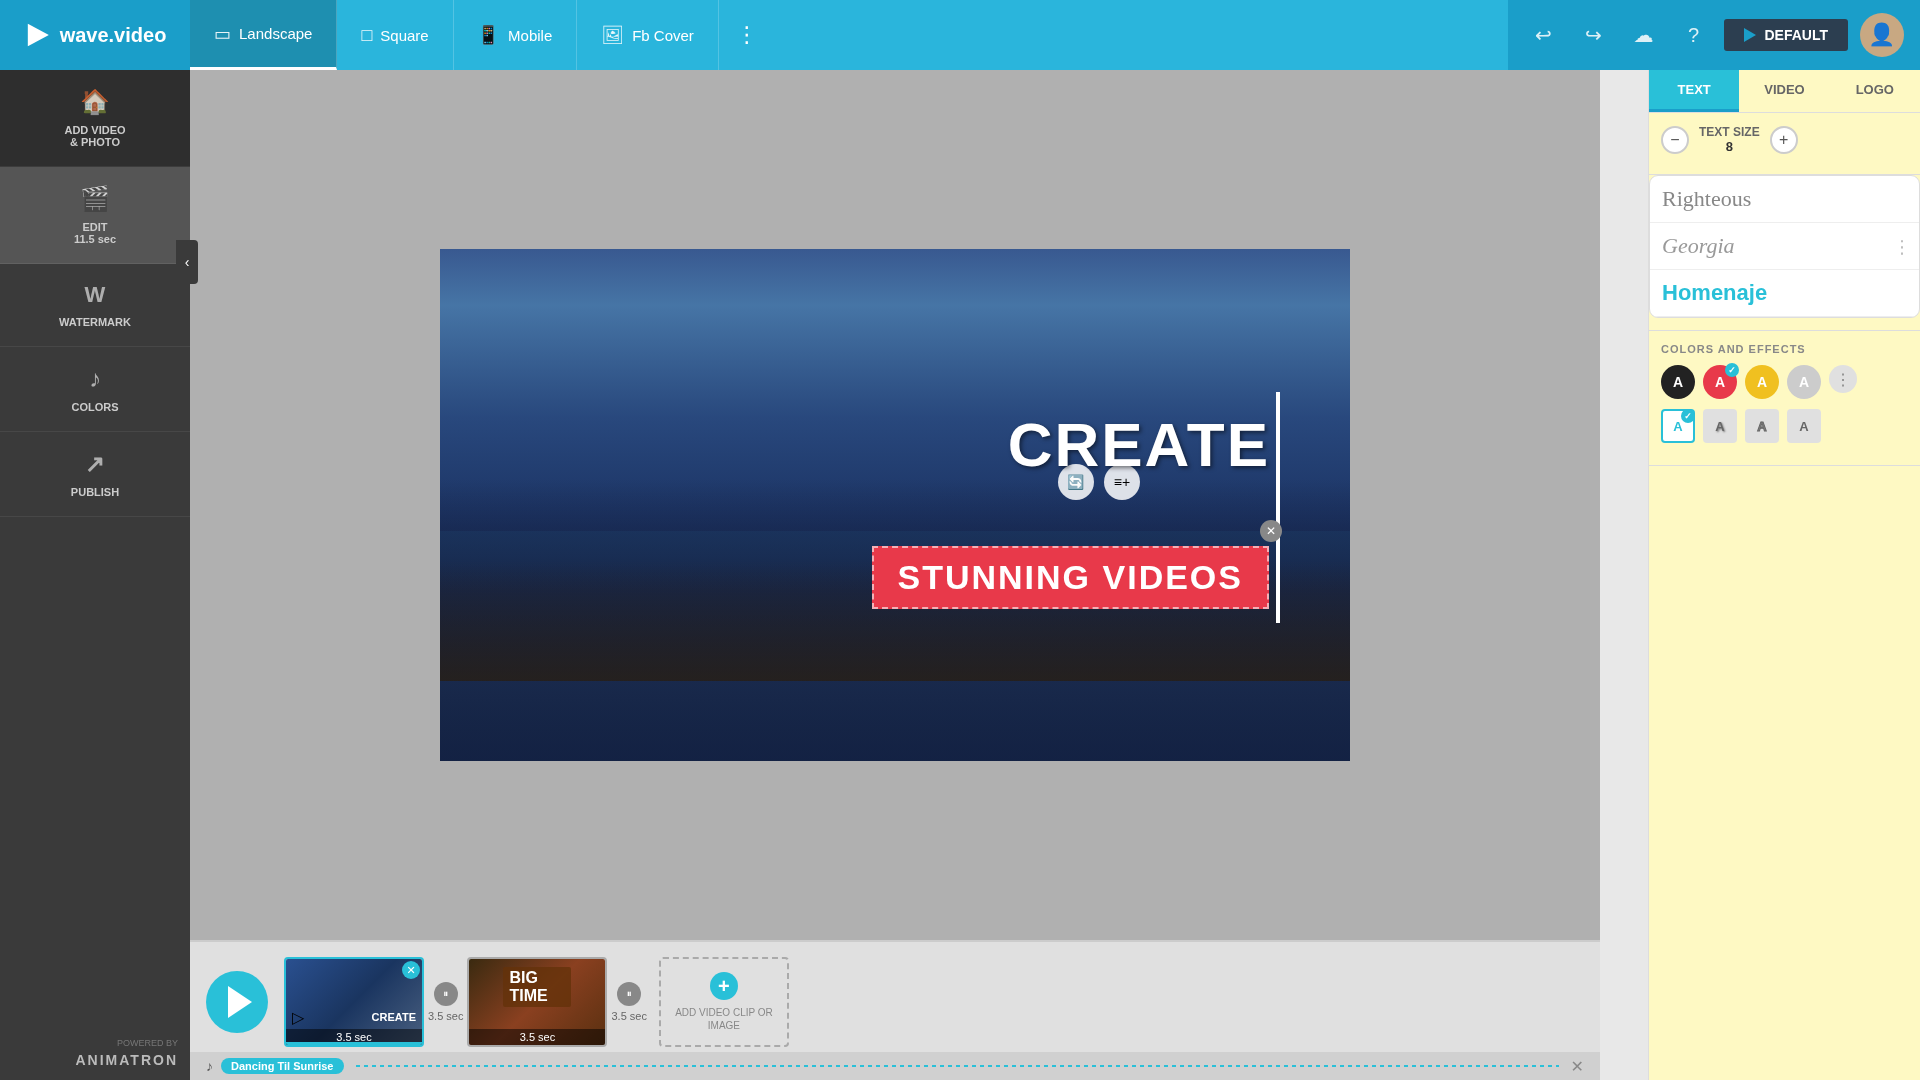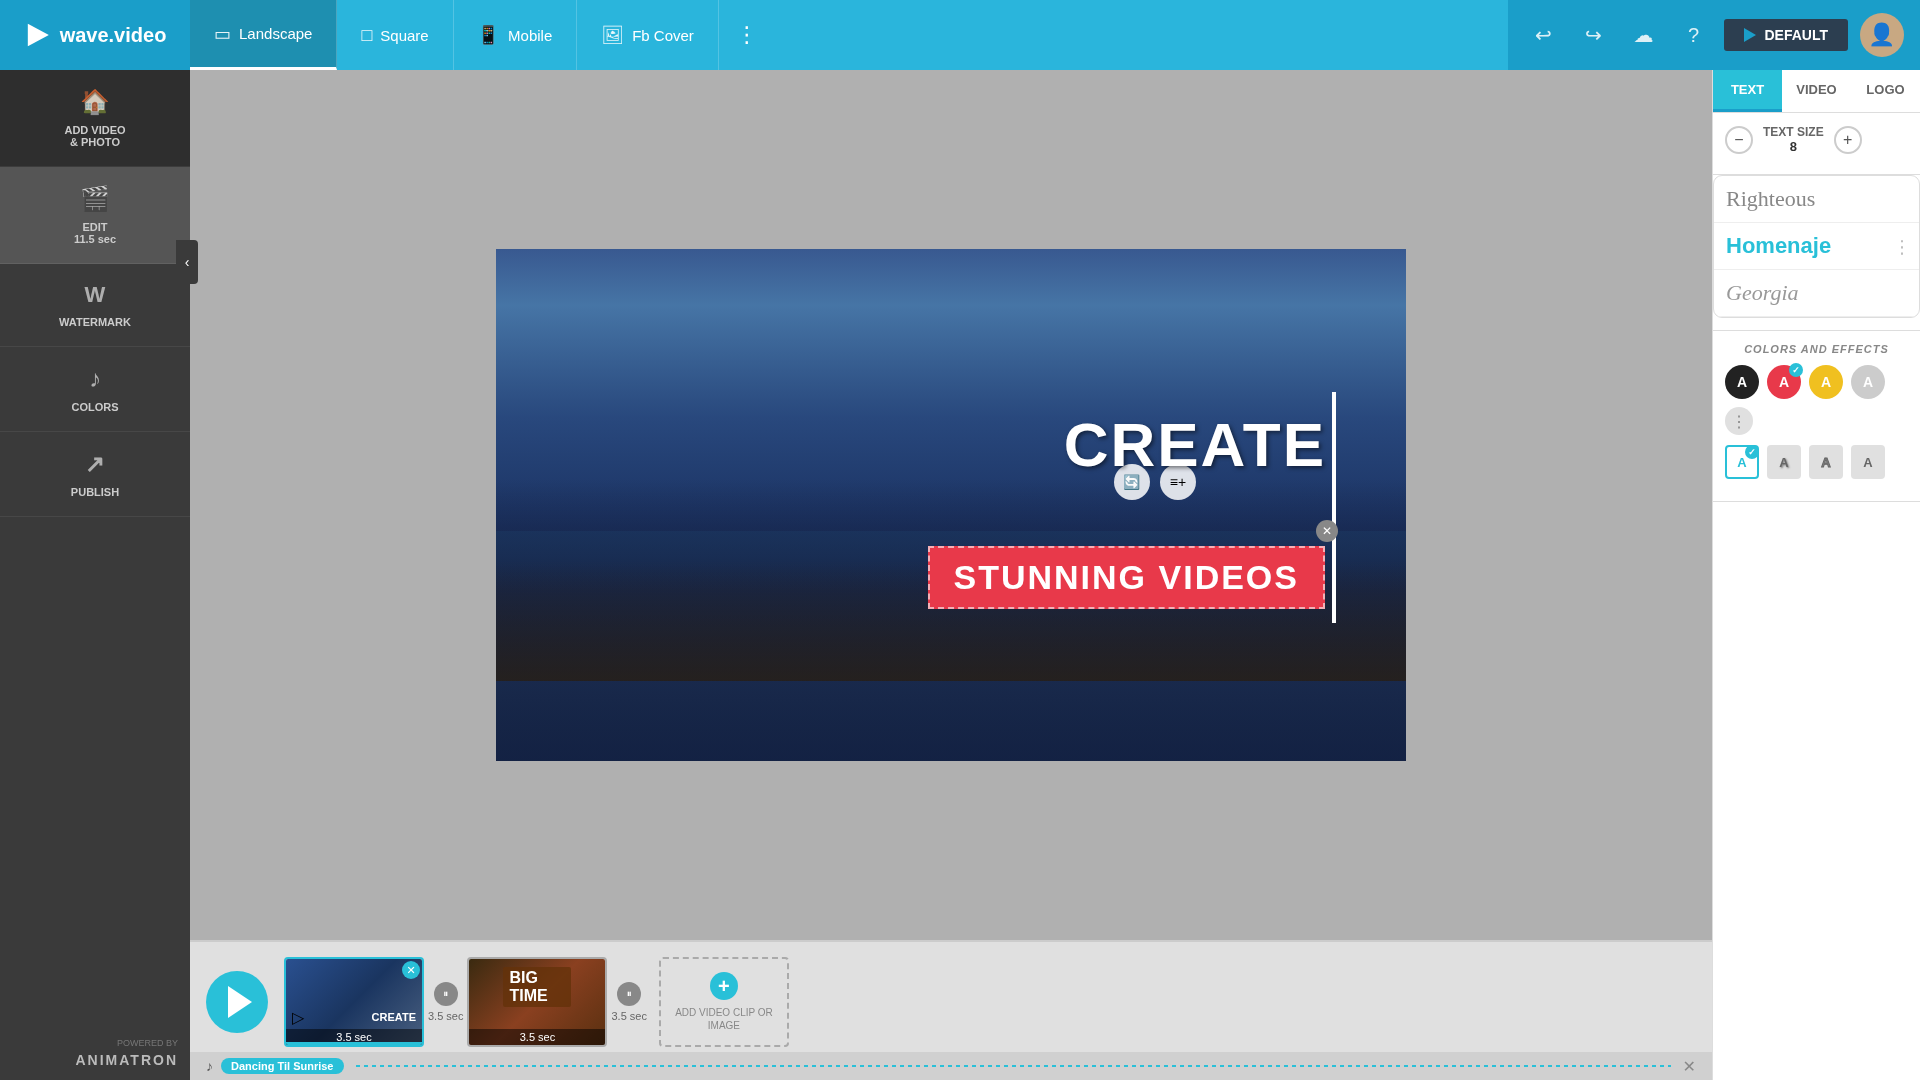--- a/index.html
+++ b/index.html
@@ -389,26 +389,27 @@
     .music-dots {
       flex: 1;
       height: 2px;
       background: repeating-linear-gradient(90deg, #29c0d8 0px, #29c0d8 4px, transparent 4px, transparent 8px);
       margin: 0 4px;
     }
     .music-close { color: #888; font-size: 16px; cursor: pointer; }
 
     
     .right-panel {
-      width: 208px;
-      background: #ffffff;
+      width: 272px;
+      background: #fef9c3;
       display: flex;
       flex-direction: column;
       border-left: 1px solid #ddd;
       flex-shrink: 0;
+      margin-left: 48px;
     }
     .panel-tabs {
       display: flex;
       border-bottom: 1px solid #ddd;
     }
     .panel-tab {
       flex: 1;
       padding: 12px 6px;
       text-align: center;
       font-size: 13px;
@@ -474,24 +475,22 @@
       justify-content: space-between;
     }
     .font-item:last-child { border-bottom: none; }
     .font-righteous { font-family: Georgia, serif; font-size: 22px; color: #888; }
     .font-homenaje { font-family: Arial, sans-serif; font-size: 22px; color: #29c0d8; font-weight: bold; }
     .font-georgia { font-family: Georgia, serif; font-size: 22px; color: #999; }
     .section-title {
       font-size: 11px;
       font-weight: bold;
       color: #888;
-      text-align: center;
       margin-bottom: 10px;
       letter-spacing: 1px;
-      font-style: italic;
     }
     .colors-grid {
       display: flex;
       gap: 8px;
       flex-wrap: wrap;
       margin-bottom: 10px;
     }
     .color-swatch {
       width: 34px; height: 34px;
       border-radius: 50%;
@@ -725,24 +724,24 @@
         </div>
       </div>
     </div>
 
     <div class="panel-section" style="padding:0;">
       <div class="font-list" style="position:relative;">
         <div class="font-item">
           <span class="font-righteous">Righteous</span>
         </div>
         <div class="font-item">
+          <span class="font-georgia" style="font-style:italic;">Georgia</span>
+        </div>
+        <div class="font-item">
           <span class="font-homenaje">Homenaje</span>
-        </div>
-        <div class="font-item">
-          <span class="font-georgia" style="font-style:italic;">Georgia</span>
         </div>
         <div style="position:absolute;right:8px;top:50%;transform:translateY(-50%);color:#bbb;font-size:18px;cursor:pointer;">⋮</div>
       </div>
     </div>
 
     <div class="panel-section">
       <div class="section-title">COLORS AND EFFECTS</div>
       <div class="colors-grid">
         <div class="color-swatch" style="background:#222;">
           <span>A</span>

